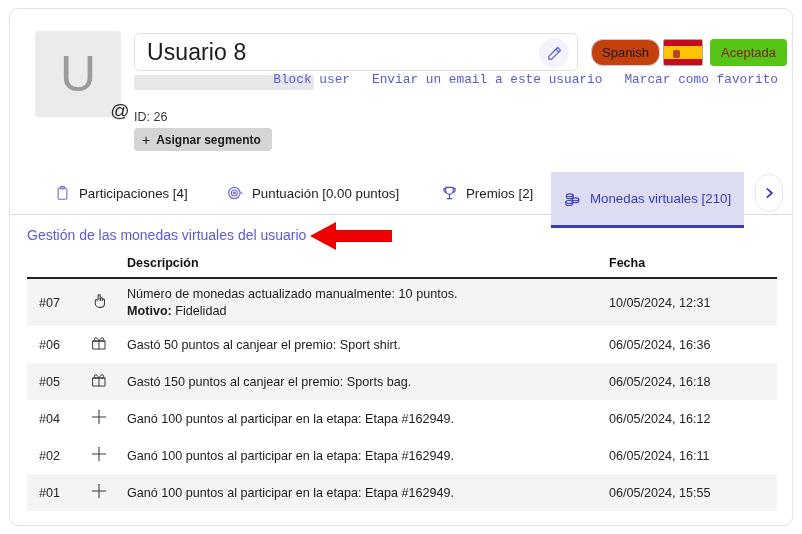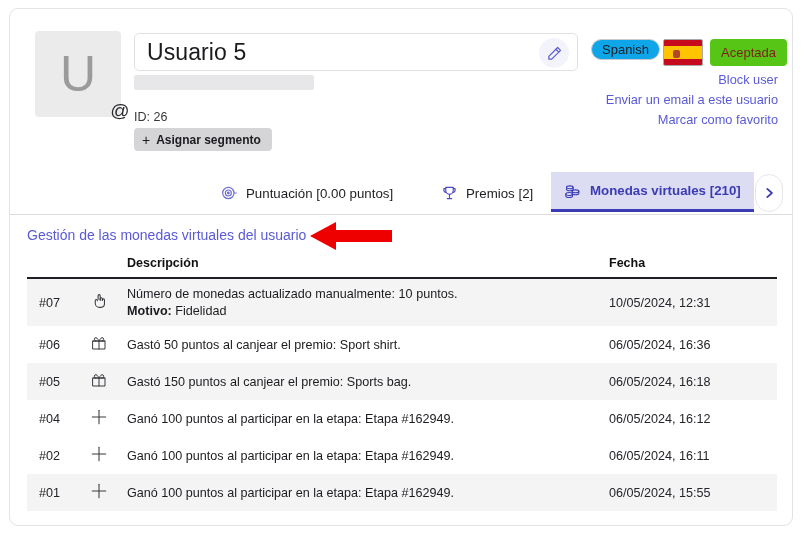--- a/index.html
+++ b/index.html
@@ -94,24 +94,24 @@
     padding: 0 11px 0 8px;
     font-size: 12px; font-weight: 700; color: #1c1c20;
     gap: 6px;
     border: none;
     font-family: "Liberation Sans", sans-serif;
   }
   .plus-glyph { font-size: 14px; font-weight: 400; line-height: 1; }
 
   .lang-btn {
     position: absolute; left: 581px; top: 30px;
-    height: 21px;
+    height: 27px;
     border: 1px solid #c9c9cf;
     border-radius: 12px;
-    background: #0ea5e9;
+    background: #c2410c;
     display: inline-flex; align-items: center;
     padding: 0 10px;
     font-size: 13px; color: #1b1b1f;
     font-family: "Liberation Sans", sans-serif;
   }
   .flag {
     position: absolute; left: 653px; top: 30px;
     width: 40px; height: 27px;
     border: 1px solid #a8a8ae;
     border-radius: 2px;
@@ -137,22 +137,23 @@
     border: none;
     border-radius: 4px;
     padding: 0 11px;
     font-size: 13px; color: #7f1d1d;
     font-family: "Liberation Sans", sans-serif;
     display: inline-flex; align-items: center;
   }
 
   .action-links {
     position: absolute; right: 14px; top: 63px;
-    display: flex; flex-direction: column; align-items: flex-end;
-    gap: 4px;
+    display: flex; flex-direction: row; align-items: flex-end;
+    gap: 22px;
+    font-family: Liberation Mono, monospace;
   }
   .action-link {
     font-size: 12.8px; color: #5a5ad6;
     text-decoration: none;
     white-space: nowrap;
     line-height: 1.25;
   }
 
   
   .tabs {
@@ -163,23 +164,23 @@
   .tab {
     position: absolute; top: 0; height: 42px;
     display: flex; align-items: center; gap: 9px;
     padding: 0 13px;
     font-size: 13.3px; color: #1e1e22;
     white-space: nowrap;
   }
   .tab.active {
     background: #dcdcf3;
     color: #3b3bb5;
-    font-weight: 700;
+    font-weight: 400;
     border-bottom: 3px solid #3b3bb5;
-    height: 40px;
+    height: 56px;
   }
   .tab-icon { display: flex; align-items: center; }
   .tab-next {
     position: absolute; right: 11px; top: 2px;
     width: 28px; height: 38px;
     background: #fff;
     border: 1px solid #e6e6ea;
     border-radius: 14px;
     display: flex; align-items: center; justify-content: center;
   }
@@ -231,21 +232,21 @@
   <div class="card">
 
     <div class="header">
 
       <div class="avatar-wrap">
         <div class="avatar">U</div>
         <div class="avatar-badge">@</div>
       </div>
 
       <div class="name-field">
-        <span class="name-value">Usuario 5</span>
+        <span class="name-value">Usuario 8</span>
         <span class="pencil-btn">
           <svg width="17" height="17" viewBox="0 0 24 24" fill="none" stroke="#5a5ad6" stroke-width="1.7" stroke-linecap="round" stroke-linejoin="round">
             <path d="M16.5 3.5l4 4L8 20H4v-4z"></path>
             <path d="M14 6l4 4"></path>
           </svg>
         </span>
       </div>
 
       <div class="redacted"></div>
       <div class="meta-line meta-2">ID: 26</div>
@@ -267,22 +268,31 @@
 
       <div class="action-links">
         <a class="action-link" href="#">Block user</a>
         <a class="action-link" href="#">Enviar un email a este usuario</a>
         <a class="action-link" href="#">Marcar como favorito</a>
       </div>
     </div>
 
     <div class="tabs">
 
-
-      <div class="tab" style="left:198px;">
+      <div class="tab" style="left:32px;">
+        <span class="tab-icon">
+          <svg width="15" height="16" viewBox="0 0 24 24" fill="none" stroke="#6f6fd4" stroke-width="1.8" stroke-linecap="round" stroke-linejoin="round">
+            <rect x="5" y="4" width="14" height="18" rx="2"></rect>
+            <rect x="9" y="1.5" width="6" height="4" rx="1"></rect>
+          </svg>
+        </span>
+        <span>Participaciones [4]</span>
+      </div>
+
+      <div class="tab" style="left:204px;">
         <span class="tab-icon">
           <svg width="16" height="16" viewBox="0 0 24 24" fill="none" stroke="#6f6fd4" stroke-width="1.8" stroke-linecap="round">
             <circle cx="11" cy="12" r="8.5"></circle>
             <circle cx="11" cy="12" r="4.5"></circle>
             <circle cx="11" cy="12" r="1.3" fill="#6f6fd4"></circle>
             <path d="M20 12h3"></path>
           </svg>
         </span>
         <span>Puntuación [0.00 puntos]</span>
       </div>

